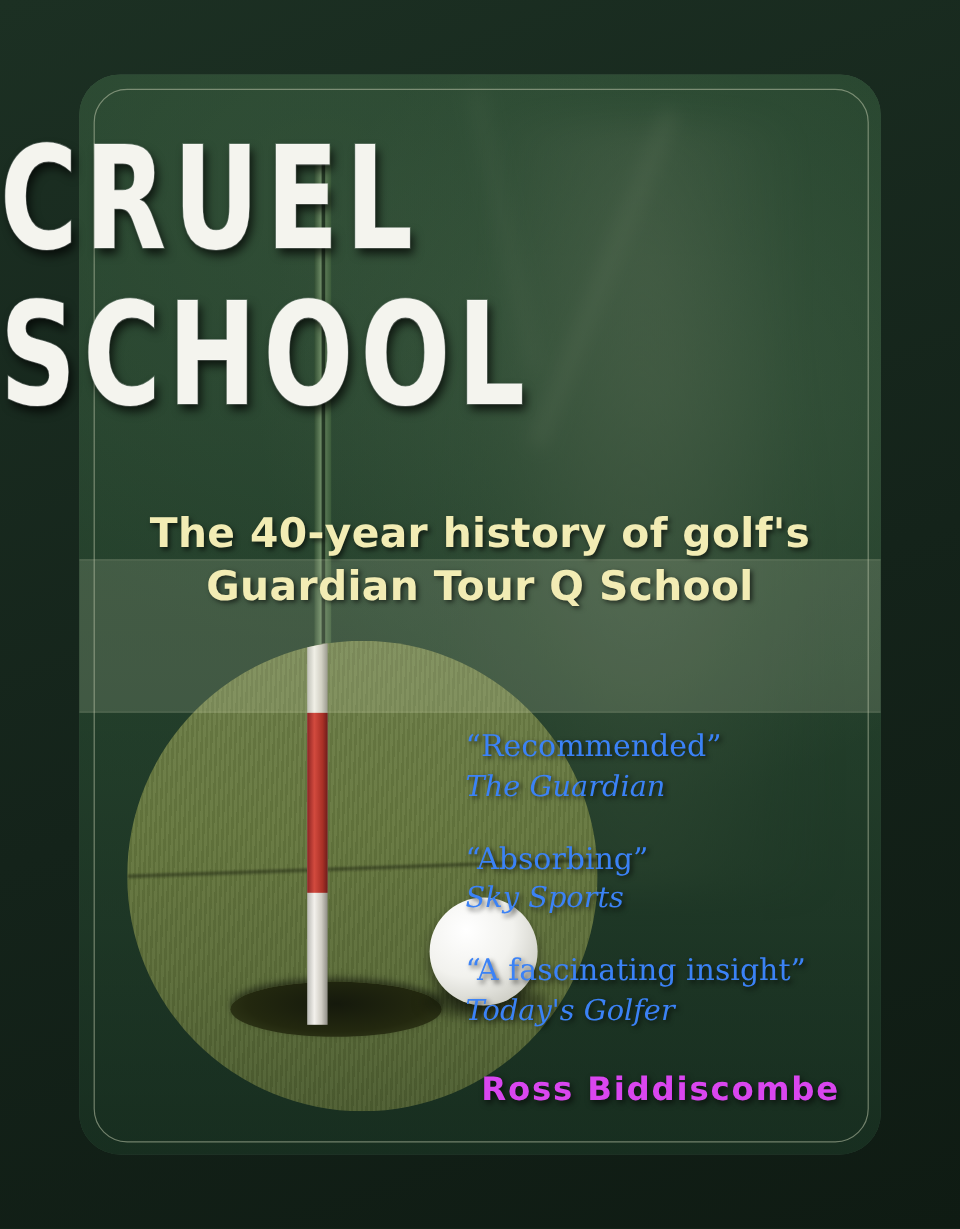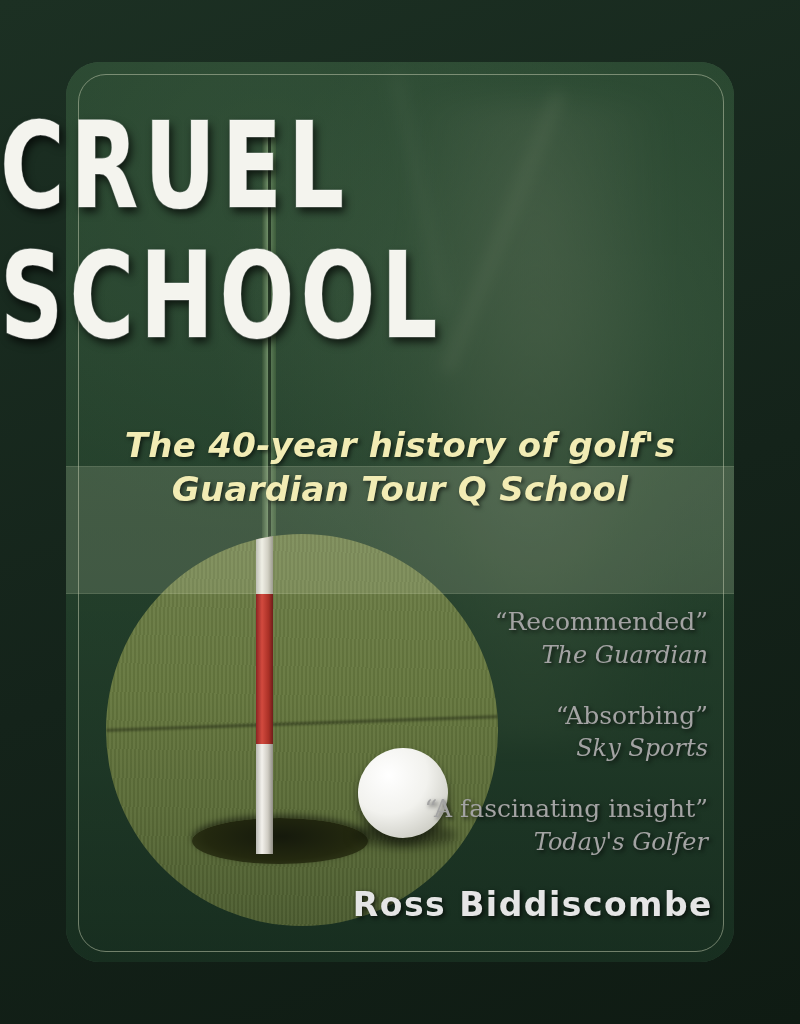--- a/index.html
+++ b/index.html
@@ -236,57 +236,56 @@
     right: 0;
     top: 424px;
     text-align: center;
     font-family: "DejaVu Sans", sans-serif;
     font-weight: bold;
     font-size: 34px;
     line-height: 1.28;
     color: #f2ecb4;
     text-shadow: 2px 2px 4px rgba(0,0,0,0.6);
     letter-spacing: 0.3px;
-    font-style: italic;
   }
 
   
   .blurbs {
     position: absolute;
     right: 92px;
     top: 608px;
     width: 320px;
-    text-align: right;
-    color: #a3a3a3;
+    text-align: left;
+    color: #3b82f6;
     text-shadow: 2px 2px 4px rgba(0,0,0,0.65);
   }
   .blurb { margin-bottom: 32px; }
   .blurb:last-child { margin-bottom: 0; }
   .blurb-quote {
     font-family: "DejaVu Serif", serif;
     font-size: 25px;
     line-height: 1.15;
   }
   .blurb-source {
     font-family: "DejaVu Serif", serif;
     font-style: italic;
     font-size: 24px;
     line-height: 1.2;
     margin-top: 4px;
   }
 
   .author {
     position: absolute;
-    right: 87px;
+    right: 100px;
     bottom: 100px;
     font-family: "DejaVu Sans", sans-serif;
     font-weight: bold;
-    font-size: 33px;
+    font-size: 27px;
     letter-spacing: 1.5px;
-    color: #e5e5e5;
+    color: #d946ef;
     text-shadow: 2px 2px 5px rgba(0,0,0,0.7);
   }
 </style>
 </head>
 <body>
 
 <div class="cover">
   <div class="outer-frame"></div>
 
   <div class="photo-panel">

